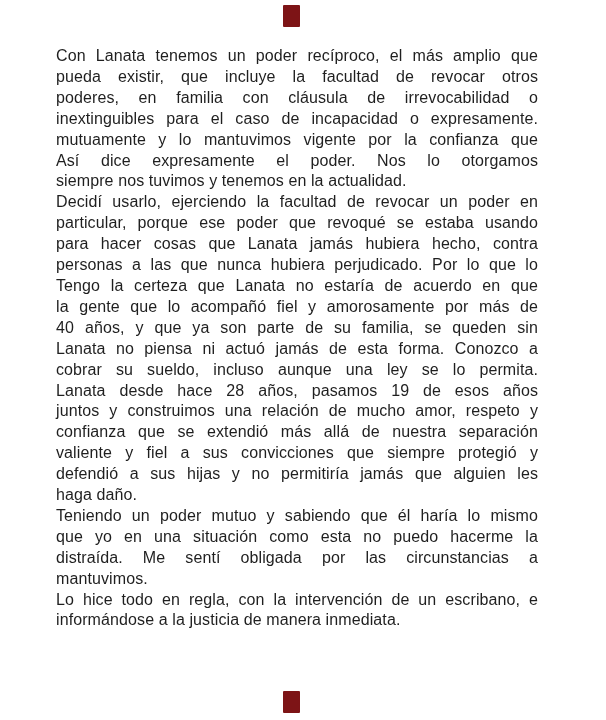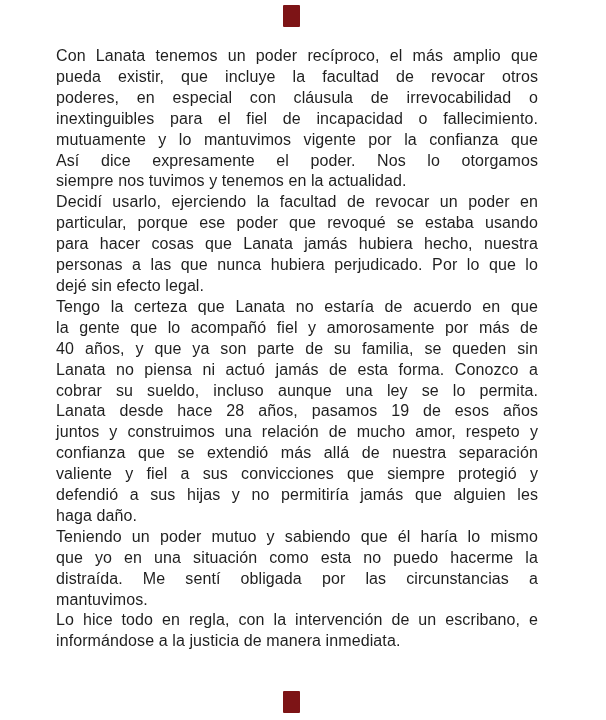--- a/index.html
+++ b/index.html
@@ -51,30 +51,29 @@
   }
 </style>
 </head>
 <body>
 
 <div class="page">
   <div class="edge-mark top"></div>
   <div class="text-block">
       <div class="line">Con Lanata tenemos un poder recíproco, el más amplio que</div>
       <div class="line">pueda existir, que incluye la facultad de revocar otros</div>
-      <div class="line">poderes, en especial con cláusula de irrevocabilidad o</div>
-      <div class="line">inextinguibles para el fiel de incapacidad o fallecimiento.</div>
+      <div class="line">poderes, en familia con cláusula de irrevocabilidad o</div>
+      <div class="line">inextinguibles para el caso de incapacidad o expresamente.</div>
       <div class="line">mutuamente y lo mantuvimos vigente por la confianza que</div>
       <div class="line">Así dice expresamente el poder. Nos lo otorgamos</div>
       <div class="line para-end">siempre nos tuvimos y tenemos en la actualidad.</div>
       <div class="line">Decidí usarlo, ejerciendo la facultad de revocar un poder en</div>
       <div class="line">particular, porque ese poder que revoqué se estaba usando</div>
-      <div class="line">para hacer cosas que Lanata jamás hubiera hecho, nuestra</div>
+      <div class="line">para hacer cosas que Lanata jamás hubiera hecho, contra</div>
       <div class="line">personas a las que nunca hubiera perjudicado. Por lo que lo</div>
-      <div class="line para-end">dejé sin efecto legal.</div>
       <div class="line">Tengo la certeza que Lanata no estaría de acuerdo en que</div>
       <div class="line">la gente que lo acompañó fiel y amorosamente por más de</div>
       <div class="line">40 años, y que ya son parte de su familia, se queden sin</div>
       <div class="line">Lanata no piensa ni actuó jamás de esta forma. Conozco a</div>
       <div class="line">cobrar su sueldo, incluso aunque una ley se lo permita.</div>
       <div class="line">Lanata desde hace 28 años, pasamos 19 de esos años</div>
       <div class="line">juntos y construimos una relación de mucho amor, respeto y</div>
       <div class="line">confianza que se extendió más allá de nuestra separación</div>
       <div class="line">valiente y fiel a sus convicciones que siempre protegió y</div>
       <div class="line">defendió a sus hijas y no permitiría jamás que alguien les</div>

